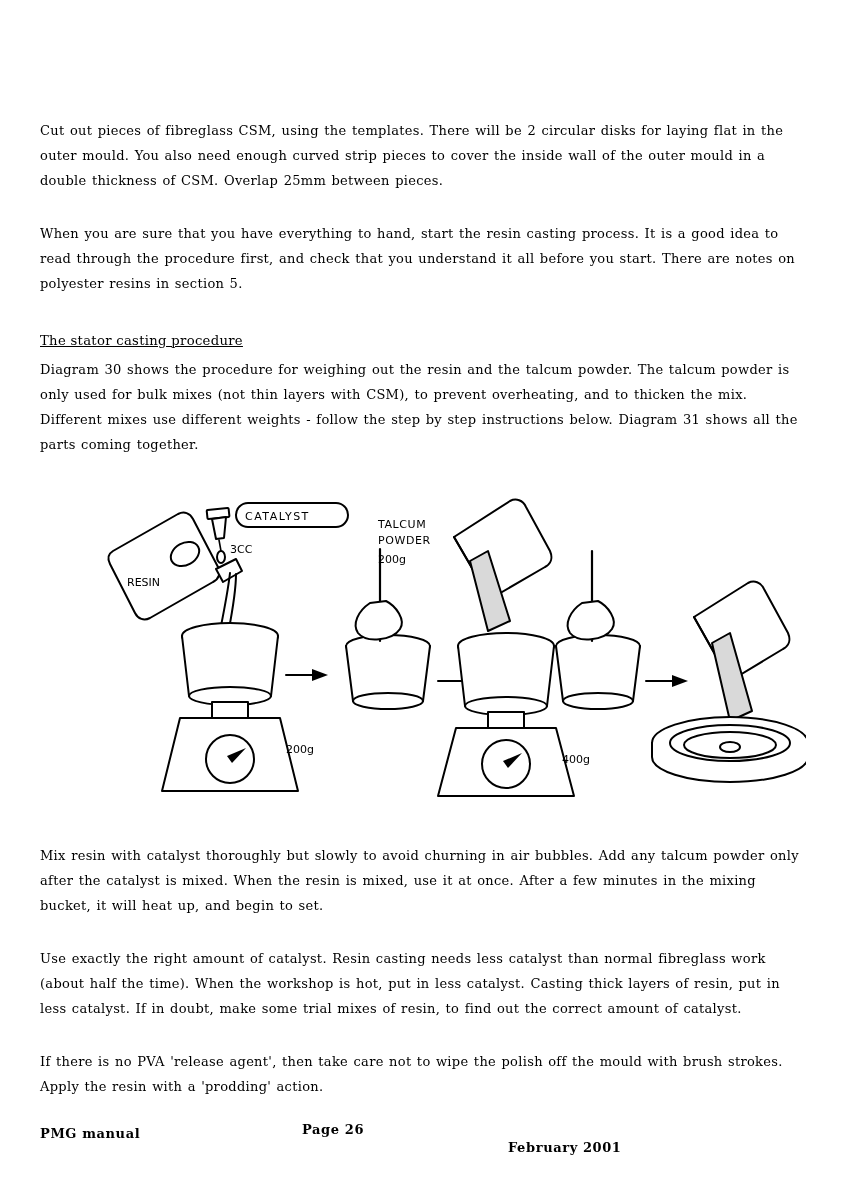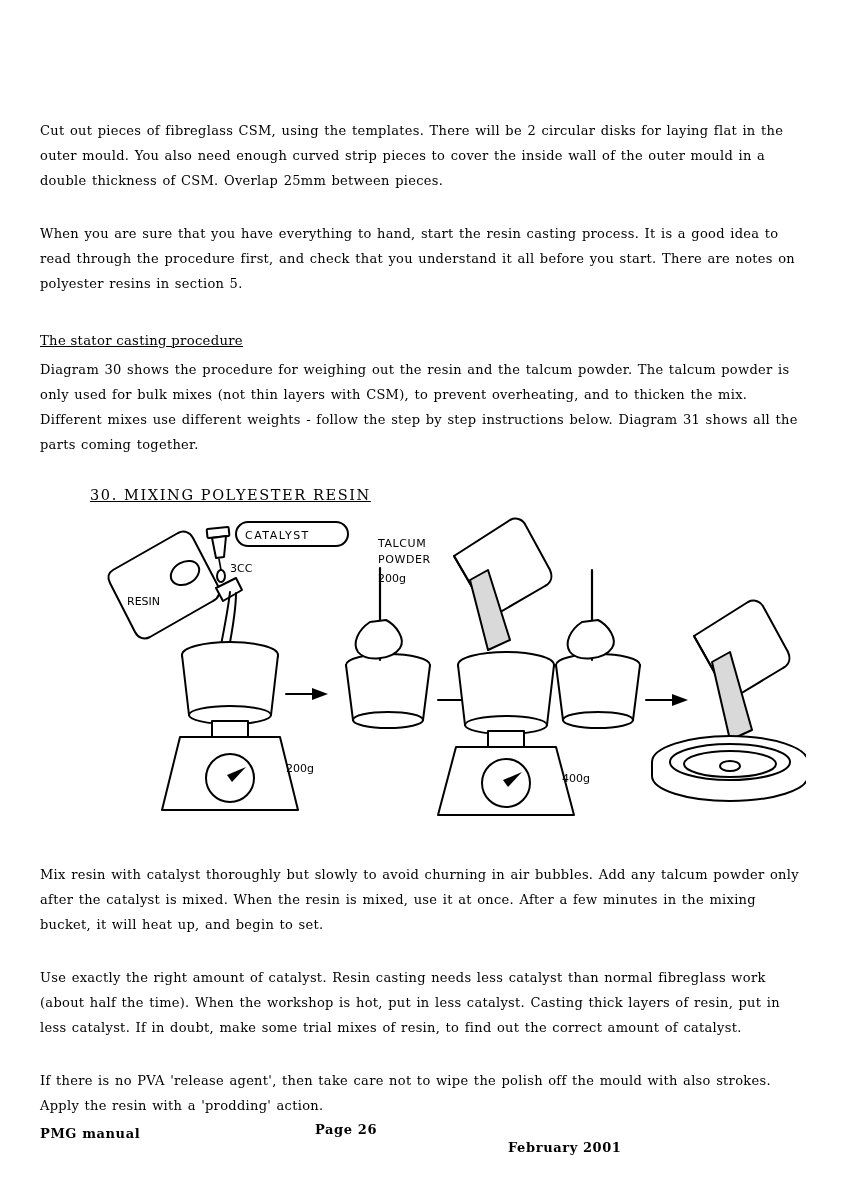--- a/index.html
+++ b/index.html
@@ -70,21 +70,21 @@
     top: 1122px;
     width: 766px;
     font-size: 13px;
     letter-spacing: 0.6px;
     font-weight: bold;
   }
   .footer .f-left {
     position: absolute; left: 0; top: 4px;
   }
   .footer .f-mid {
-    position: absolute; left: 262px; top: 0; margin-left: 13px;
+    position: absolute; left: 262px; top: 0;
   }
   .footer .f-right {
     position: absolute; left: 468px; top: 0; margin-top: 18px;
   }
   .lbl {
     font-family: "DejaVu Sans", sans-serif;
     font-size: 11px;
   }
 </style>
 </head>
@@ -100,23 +100,20 @@
     <p class="para">When you are sure that you have everything to hand, start the resin casting process. It is a good idea to read through the procedure first, and check that you understand it all before you start. There are notes on polyester resins in section 5.</p>
     <div class="gap-lg"></div>
 
     <div>
       <span class="section-heading">The stator casting procedure</span>
     </div>
 
     <p class="para">Diagram 30 shows the procedure for weighing out the resin and the talcum powder. The talcum powder is only used for bulk mixes (not thin layers with CSM), to prevent overheating, and to thicken the mix. Different mixes use different weights - follow the step by step instructions below. Diagram 31 shows all the parts coming together.</p>
     <div class="gap-md"></div>
 
-    <div>
-      <span class="diagram-title">30. MIXING POLYESTER RESIN</span>
-    </div>
 
     <div class="figure">
       <svg width="766" height="330" viewBox="0 0 766 330" xmlns="http://www.w3.org/2000/svg">
         <g fill="none" stroke="#000000" stroke-width="2" stroke-linejoin="round" stroke-linecap="round">
 
           <g>
             <path d="M73,60 L138,23 C144,20 150,22 153,28 L178,76 C181,82 179,88 173,91 L110,127 C104,130 98,128 95,122 L70,73 C67,67 68,63 73,60 Z" fill="#ffffff"></path>
             <ellipse cx="145" cy="63" rx="15" ry="11" transform="rotate(-29 145 63)" fill="#ffffff"></ellipse>
             <path d="M176,78 L196,68 L202,80 L183,91 Z" fill="#ffffff"></path>
 
@@ -222,21 +219,21 @@
       </svg>
     </div>
 
     <div class="gap-sm"></div>
     <p class="para">Mix resin with catalyst thoroughly but slowly to avoid churning in air bubbles. Add any talcum powder only after the catalyst is mixed.   When the resin is mixed, use it at once. After a few minutes in the mixing bucket, it will heat up, and begin to set.</p>
     <div class="gap-md"></div>
 
     <p class="para">Use exactly the right amount of catalyst. Resin casting needs less catalyst than normal fibreglass work (about half the time). When the workshop is hot, put in less catalyst. Casting thick layers of resin, put in less catalyst. If in doubt, make some trial mixes of resin, to find out the correct amount of catalyst.</p>
     <div class="gap-md"></div>
 
-    <p class="para">If there is no PVA 'release agent', then take care not to wipe the polish off the mould with also strokes. Apply the resin with a 'prodding' action.</p>
+    <p class="para">If there is no PVA 'release agent', then take care not to wipe the polish off the mould with brush strokes. Apply the resin with a 'prodding' action.</p>
   </div>
 
   <div class="footer">
     <span class="f-left">PMG manual</span>
     <span class="f-mid">Page 26</span>
     <span class="f-right">February 2001</span>
   </div>
 
 </div>
 

